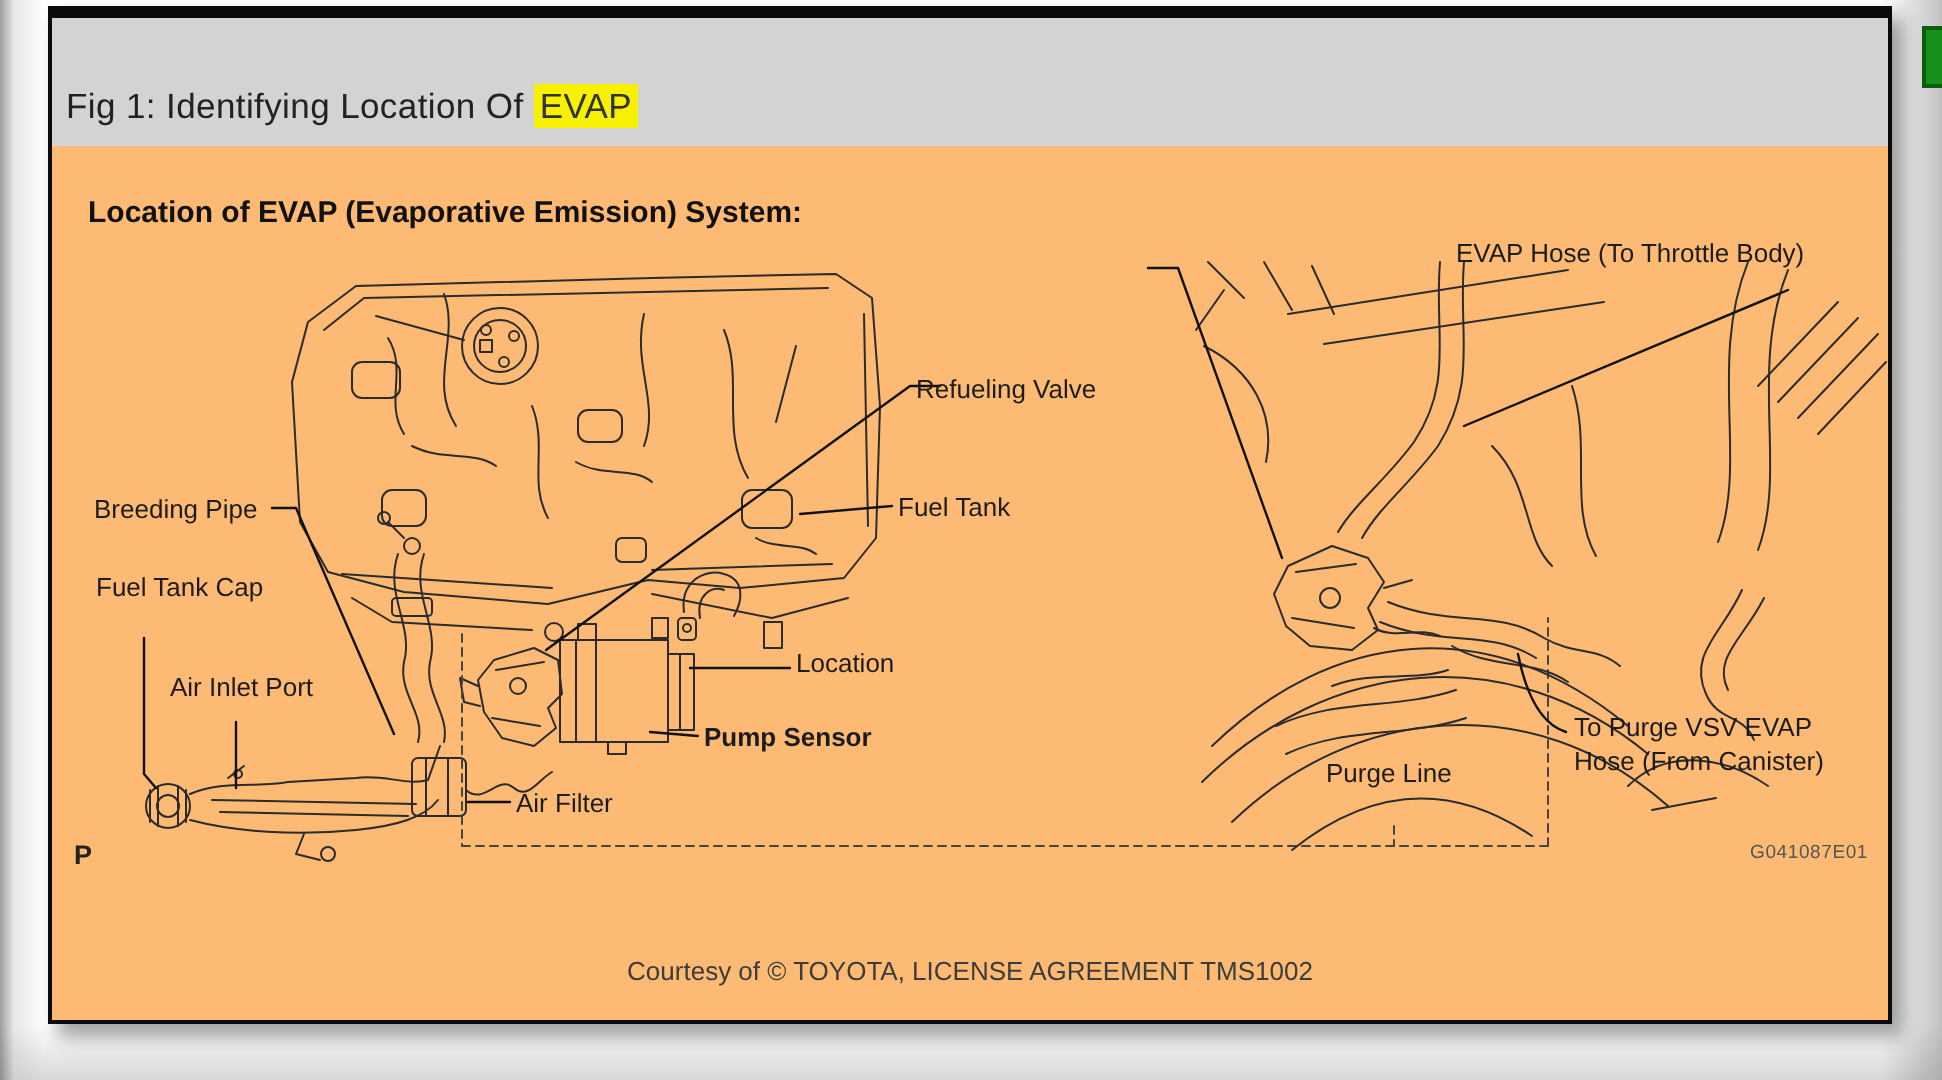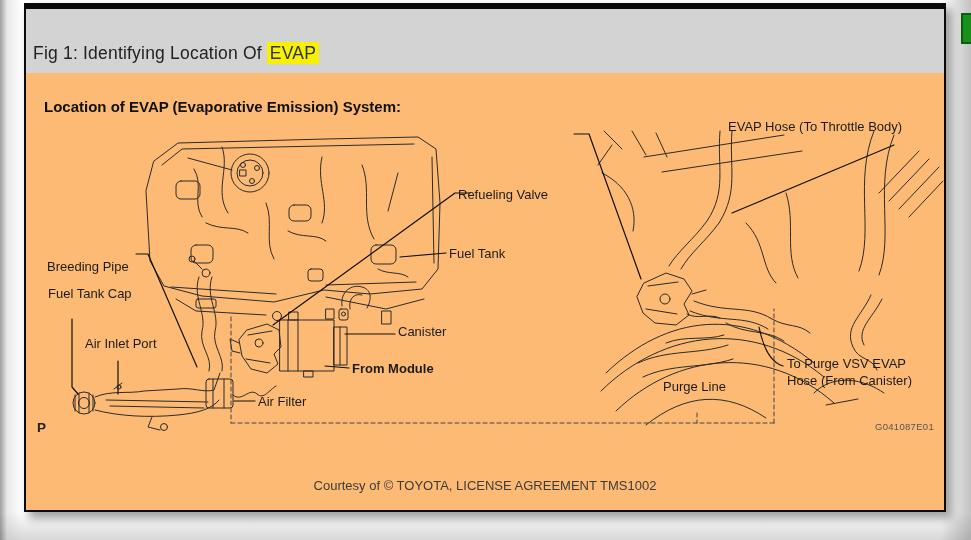--- a/index.html
+++ b/index.html
@@ -199,26 +199,26 @@
         <path d="M 323,295 L 299,293"></path>
         <path d="M 229,328 L 208,328"></path>
         <path d="M 757,293 C 744,289 737,274 733,254"></path>
       </g>
     </svg>
 
     <div class="heading">Location of EVAP (Evaporative Emission) System:</div>
 
     <div class="lbl" style="left:702px;top:46px;">EVAP Hose (To Throttle Body)</div>
     <div class="lbl" style="left:432px;top:114px;">Refueling Valve</div>
-    <div class="lbl" style="left:21px;top:174px;margin-top:12px;">Breeding Pipe</div>
+    <div class="lbl" style="left:21px;top:174px;">Breeding Pipe</div>
     <div class="lbl" style="left:423px;top:173px;">Fuel Tank</div>
     <div class="lbl" style="left:22px;top:213px;">Fuel Tank Cap</div>
     <div class="lbl" style="left:59px;top:263px;">Air Inlet Port</div>
-    <div class="lbl" style="left:372px;top:251px;">Canister</div>
-    <div class="lbl bold" style="left:326px;top:288px;">From Module</div>
+    <div class="lbl" style="left:372px;top:251px;">Location</div>
+    <div class="lbl bold" style="left:326px;top:288px;">Pump Sensor</div>
     <div class="lbl" style="left:232px;top:321px;">Air Filter</div>
     <div class="lbl" style="left:637px;top:306px;">Purge Line</div>
     <div class="lbl wrap" style="left:761px;top:283px;width:150px;">To Purge VSV EVAP Hose (From Canister)</div>
 
     <div class="gcode">G041087E01</div>
     <div class="pmark">P</div>
     <div class="courtesy">Courtesy of © TOYOTA, LICENSE AGREEMENT TMS1002</div>
 
   </div>
 </div>

